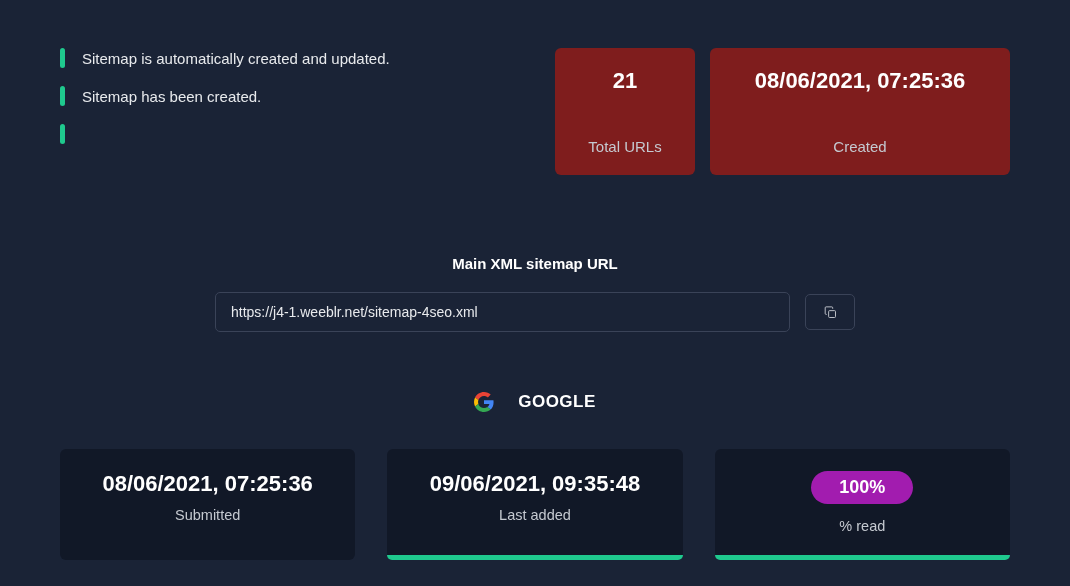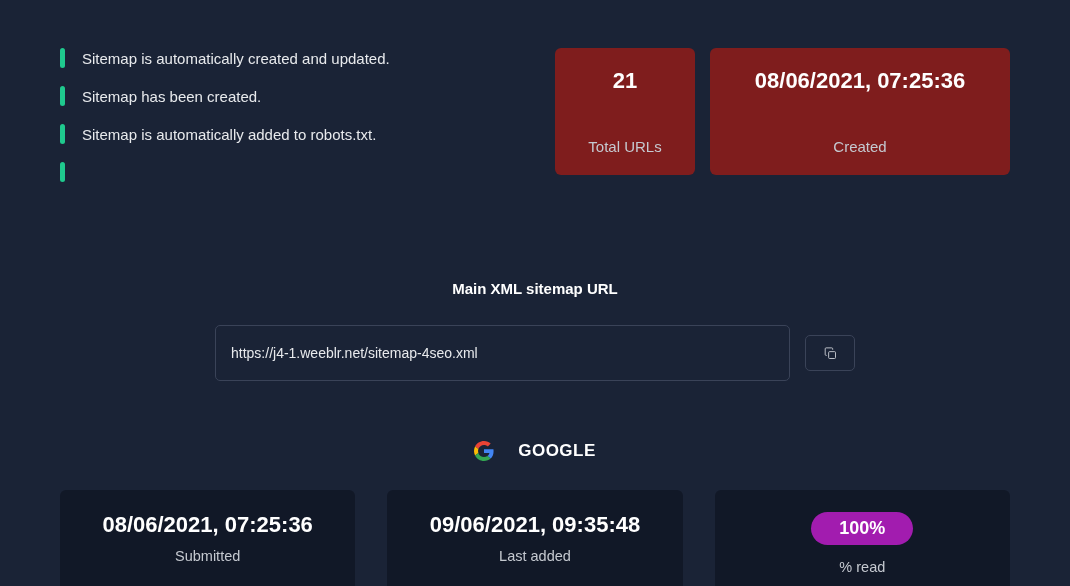--- a/index.html
+++ b/index.html
@@ -69,31 +69,31 @@
       margin-top: 44px;
     }
     .url-section {
       text-align: center;
       margin-bottom: 60px;
     }
     .url-label {
       font-size: 15px;
       font-weight: 700;
       color: #fff;
-      margin-bottom: 28px;
+      margin-bottom: 20px;
     }
     .url-row {
       display: flex;
       justify-content: center;
       gap: 15px;
       align-items: center;
     }
     .url-input {
       width: 575px;
-      height: 56px;
+      height: 40px;
       background: #1a2336;
       border: 1px solid #3a4358;
       border-radius: 5px;
       color: #e8eaed;
       padding: 0 15px;
       font-size: 14px;
       outline: none;
     }
     .copy-button {
       width: 50px;
@@ -114,21 +114,21 @@
       stroke-width: 1.5;
     }
     .google-section {
       text-align: center;
     }
     .google-header {
       display: flex;
       align-items: center;
       justify-content: center;
       gap: 24px;
-      margin-bottom: 29px;
+      margin-bottom: 37px;
     }
     .google-logo {
       width: 20px;
       height: 20px;
     }
     .google-title {
       font-size: 17px;
       font-weight: 700;
       color: #fff;
       letter-spacing: 0.5px;
@@ -186,24 +186,20 @@
 <div class="container">
   <div class="top-section">
     <div class="status-list">
       <div class="status-item">
         <div class="status-bar"></div>
         <div class="status-text">Sitemap is automatically created and updated.</div>
       </div>
       <div class="status-item">
         <div class="status-bar"></div>
         <div class="status-text">Sitemap has been created.</div>
-      </div>
-      <div class="status-item">
-        <div class="status-bar"></div>
-        <div class="status-text">Sitemap is automatically added to robots.txt.</div>
       </div>
       <div class="status-item">
         <div class="status-bar"></div>
       </div>
     </div>
     <div class="stat-cards">
       <div class="stat-card">
         <div class="stat-value">21</div>
         <div class="stat-label">Total URLs</div>
       </div>

